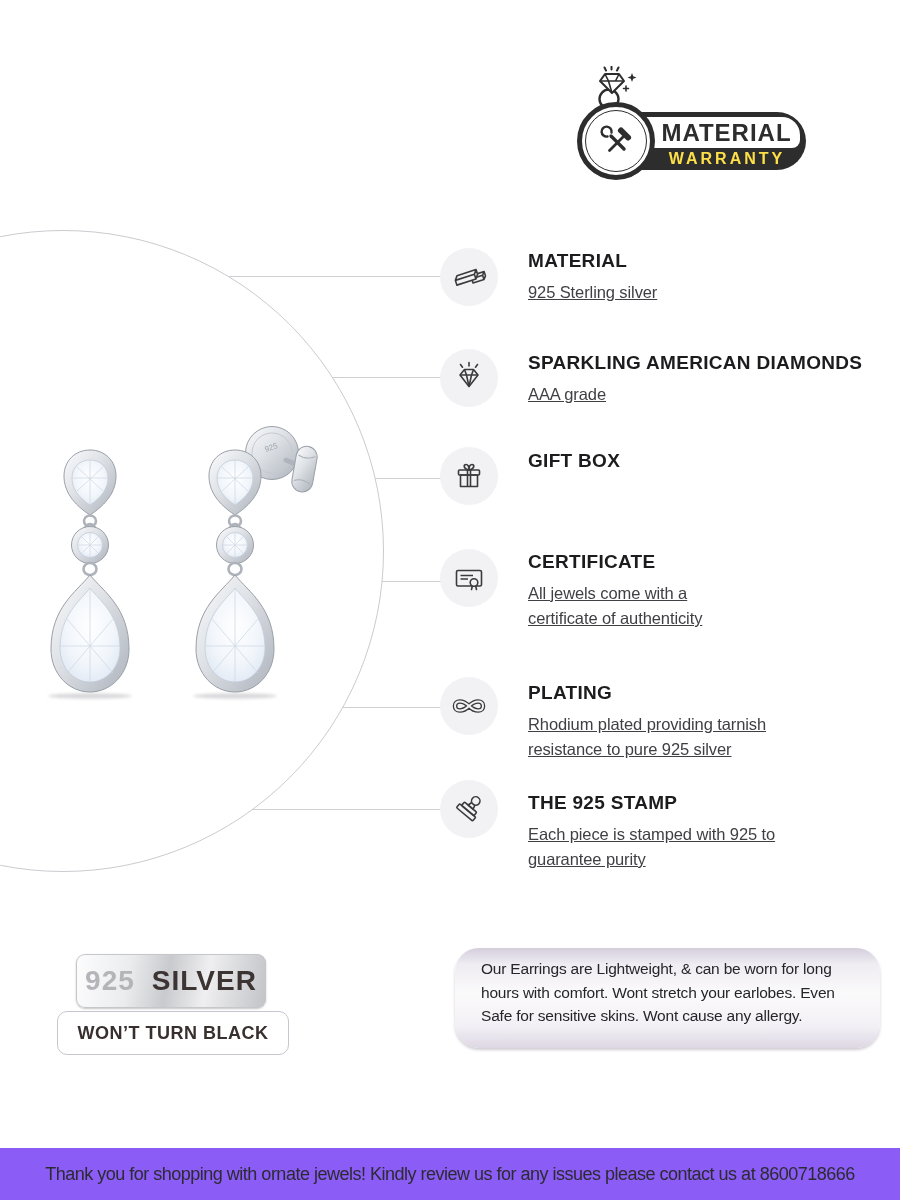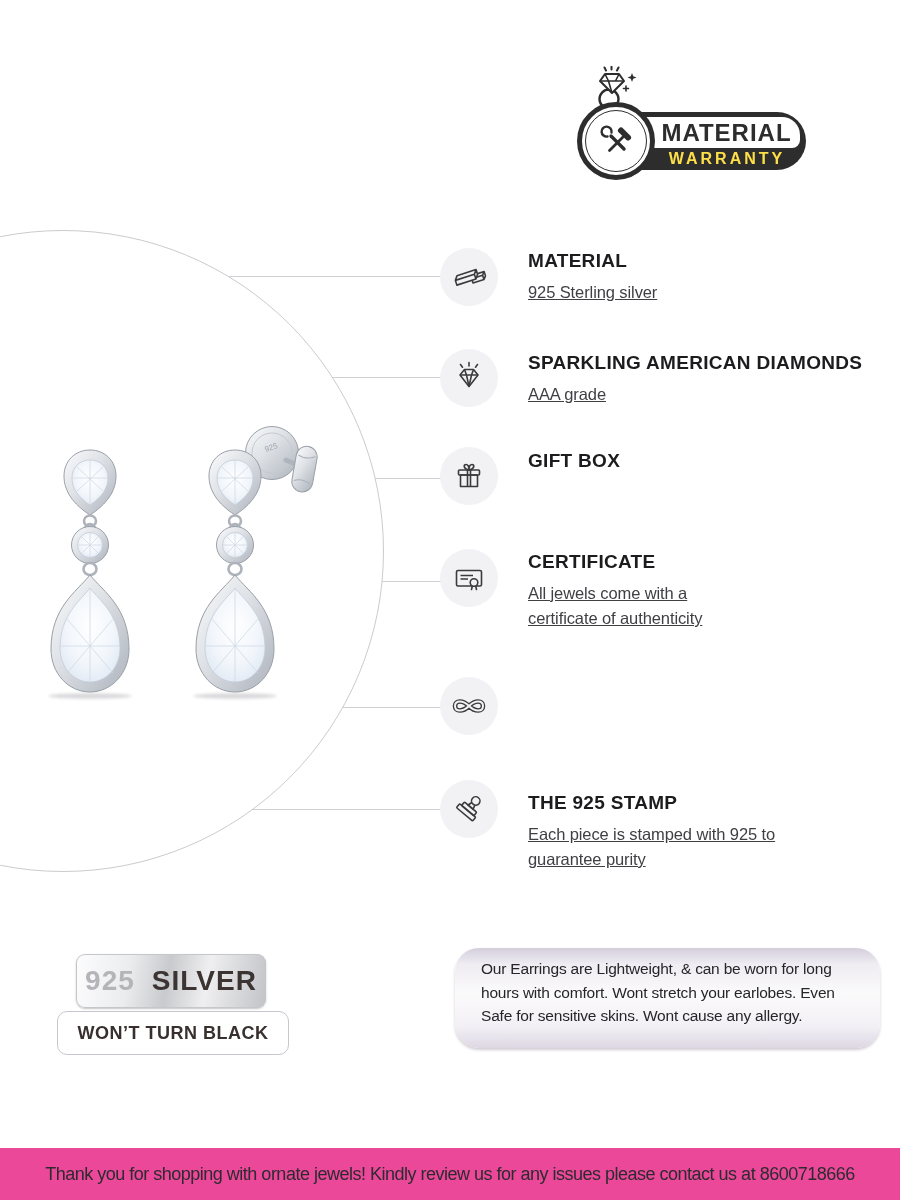--- a/index.html
+++ b/index.html
@@ -41,21 +41,21 @@
           font-size:28px;font-weight:700;letter-spacing:1px;}
   .silver-plate .num{color:#b5b5b9;}
   .silver-plate .word{color:#3b3433;margin-left:8px;}
   .wtb{position:absolute;left:57px;top:1011px;width:230px;height:42px;background:#ffffff;
           border:1.5px solid #c9c5ce;border-radius:10px;display:flex;align-items:center;justify-content:center;
           font-size:18px;font-weight:700;letter-spacing:0.5px;color:#37302e;}
   .note-box{position:absolute;left:455px;top:948px;width:425px;height:100px;border-radius:24px;
           background:linear-gradient(180deg,#d4cedb 0%,#efecf2 16%,#fbfafb 46%,#f3f0f5 78%,#ddd7e3 100%);
           box-shadow:0 2px 3px rgba(120,110,130,0.35);box-sizing:border-box;padding:9px 26px;
           font-size:15.5px;line-height:23.5px;letter-spacing:-0.2px;color:#26262a;white-space:pre-line;}
-  .footer{position:absolute;left:0;top:1148px;width:900px;height:52px;background:#ec4899;
+  .footer{position:absolute;left:0;top:1148px;width:900px;height:52px;background:#8b5cf6;
           display:flex;align-items:center;justify-content:center;font-size:18px;letter-spacing:-0.5px;
           color:#2b2b30;}
   svg{display:block;}
 </style>
 </head>
 <body>
 
 <div class="canvas">
 
   <div class="warranty">
@@ -203,20 +203,25 @@
     <div class="feat-desc">All jewels come with a
 certificate of authenticity</div>
   </div>
 
   <div class="feat-icon" style="top:677px">
     <svg width="40" height="40" viewBox="0 0 40 40">
       <path d="M20 20 C14 26 6 26 6 20 C6 14 14 14 20 20 C26 26 34 26 34 20 C34 14 26 14 20 20 Z" fill="none" stroke="#3b3b3e" stroke-width="4.6"></path>
       <path d="M20 20 C14 26 6 26 6 20 C6 14 14 14 20 20 C26 26 34 26 34 20 C34 14 26 14 20 20 Z" fill="none" stroke="#f2f1f4" stroke-width="2"></path>
     </svg>
   </div>
+  <div class="feat-text" style="top:681px">
+    <div class="feat-title">PLATING</div>
+    <div class="feat-desc">Rhodium plated providing tarnish
+resistance to pure 925 silver</div>
+  </div>
 
   <div class="feat-icon" style="top:780px">
     <svg width="40" height="40" viewBox="0 0 40 40" fill="none" stroke="#3b3b3e" stroke-width="1.6" stroke-linejoin="round">
       <g transform="rotate(40 20 20)">
         <circle cx="20" cy="9.5" r="4.2"></circle>
         <path d="M18 13.2 L16.8 17.5 H23.2 L22 13.2"></path>
         <rect x="12" y="17.5" width="16" height="4.5" rx="1"></rect>
         <rect x="9.5" y="22" width="21" height="5" rx="1"></rect>
       </g>
     </svg>

